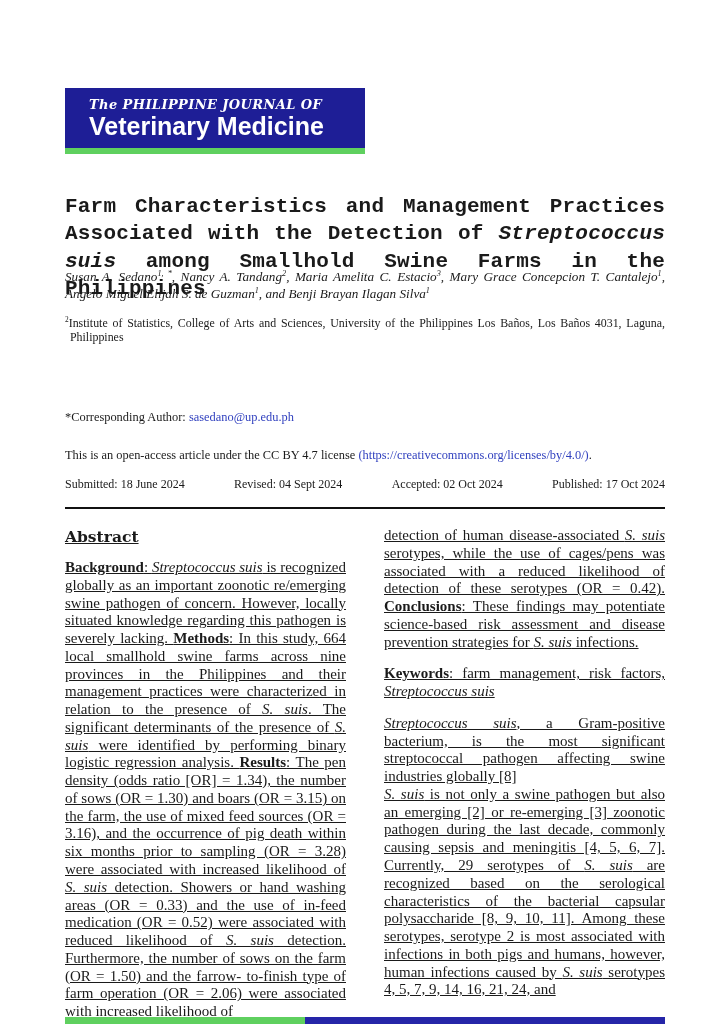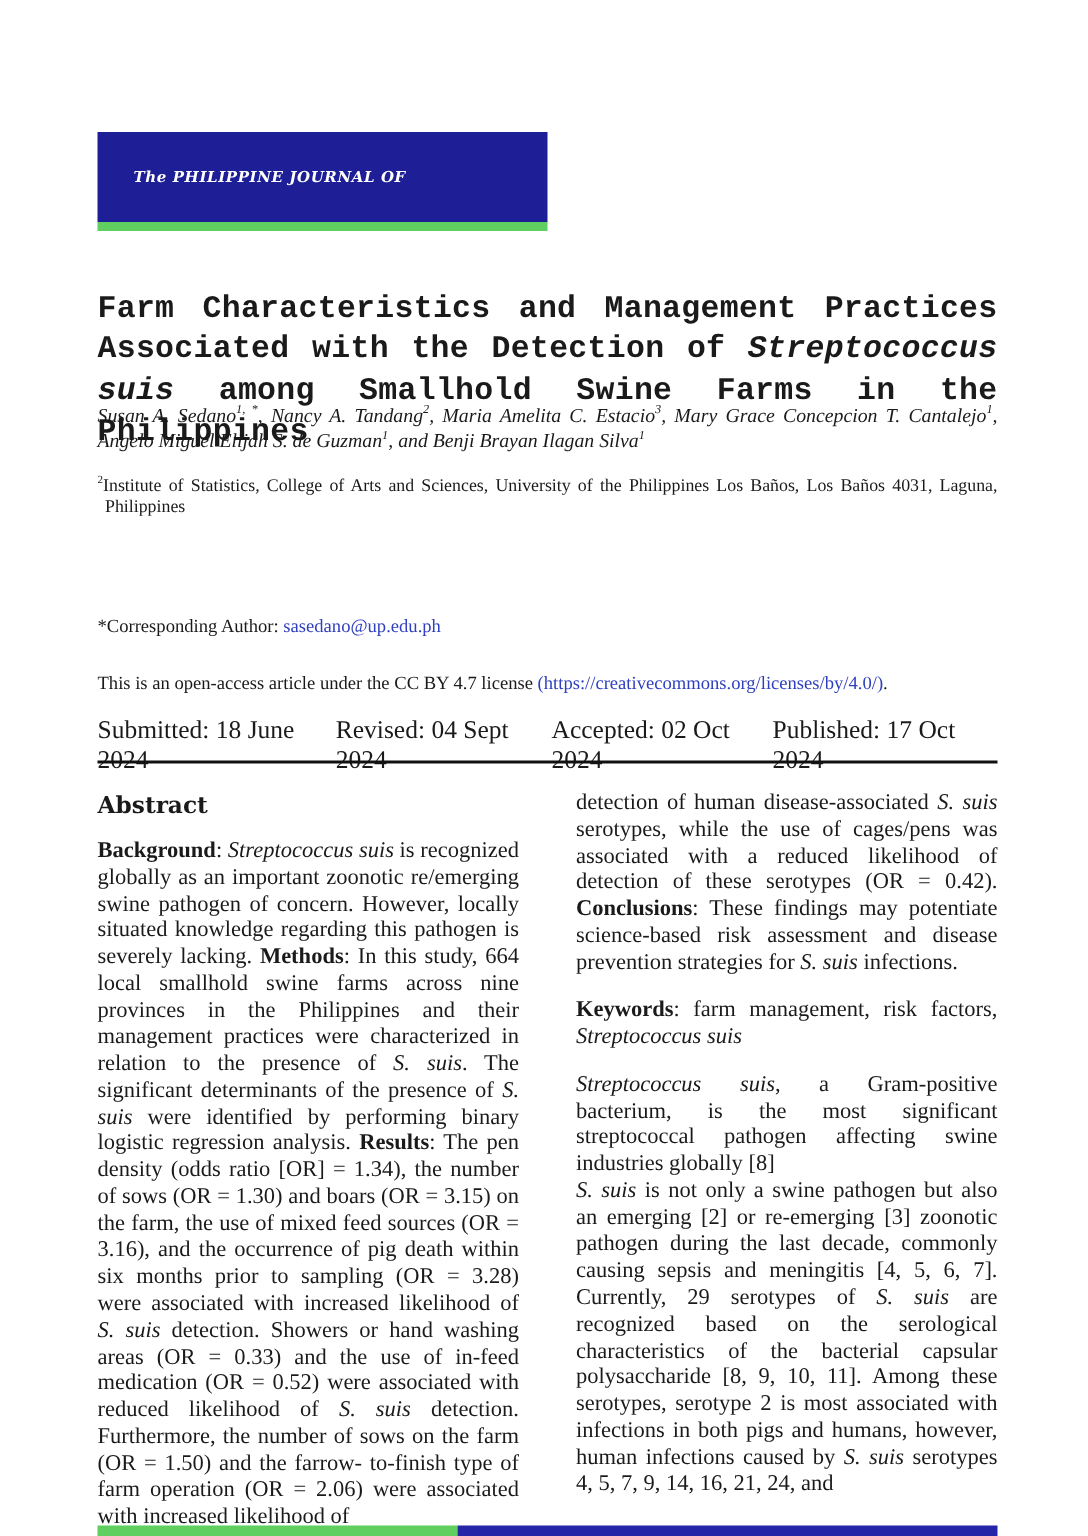--- a/index.html
+++ b/index.html
@@ -13,21 +13,21 @@
     left:65px;top:88px;width:300px;height:60px;
     padding:0;box-sizing:content-box;
   }
   .masthead-box{
     width:100%;height:100%;
     display:flex;flex-direction:column;justify-content:center;
     padding:2px 0 2px 24px;box-sizing:border-box;
   }
   .masthead-kicker{
     color:#ffffff;font-style:italic;font-weight:bold;
-    font-size:10px;letter-spacing:0.4px;
+    font-size:13px;letter-spacing:0.4px;
     font-family:"DejaVu Serif", serif;
   }
   .masthead-title{
     color:#ffffff;font-family:"Liberation Sans", sans-serif;
     font-weight:bold;font-size:25px;line-height:1.05;margin-top:1px;
   }
   .masthead-accent{height:6px;width:100%;}
   
   .article-title{
     left:65px;top:179px;width:600px;
@@ -40,28 +40,28 @@
     font-size:13.2px;font-style:italic;line-height:1.28;text-align:justify;
   }
   .affiliations{
     left:65px;top:317px;width:600px;
     font-size:11.9px;line-height:1.17;text-align:justify;
   }
   .affiliation{padding-left:5px;text-indent:-5px;}
   .corresponding{left:65px;top:410px;width:600px;font-size:12.4px;}
   .license-line{left:65px;top:448px;width:600px;font-size:12.4px;}
   .dates-row{
-    left:65px;top:477px;width:600px;font-size:17px;
+    left:65px;top:477px;width:600px;font-size:12px;
     display:flex;justify-content:space-between;align-items:center;
   }
   .rule{left:65px;top:507px;width:600px;border-top:2.5px solid #111;height:0;}
   
   .columns{
     left:65px;top:527px;width:600px;height:470px;
-    display:flex;gap:38px;
+    display:flex;gap:38px;text-decoration:underline;
   }
   .col{width:290px;flex:1 1 0;}
   .section-heading{
     font-size:15.5px;font-weight:bold;font-family:"DejaVu Serif", serif;
     margin:0 0 13px 0;
   }
   .body-text{
     font-size:15px;line-height:1.185;text-align:justify;margin:0;
   }
   .body-text + .body-text{margin-top:14px;}
@@ -78,20 +78,21 @@
   .footer-bar{left:65px;top:1017px;width:600px;height:7px;display:flex;}
   .footer-left{width:40%;height:100%;}
   .footer-right{width:60%;height:100%;}
 </style>
 </head>
 <body>
 
 <div class="abs masthead">
   <div class="masthead-box" style="background: rgb(30, 30, 150);">
     <div class="masthead-kicker">The PHILIPPINE JOURNAL OF</div>
+    <div class="masthead-title">Veterinary Medicine</div>
   </div>
   <div class="masthead-accent" style="background: rgb(95, 208, 95);"></div>
 </div>
 
 <h1 class="abs article-title"><span class="seg-plain">Farm Characteristics and Management Practices Associated with the Detection of </span><span class="seg-i">Streptococcus suis</span><span class="seg-plain"> among Smallhold Swine Farms in the Philippines</span></h1>
 
 <div class="abs authors"><span class="seg-plain">Susan A. Sedano</span><span class="seg-sup">1, *</span><span class="seg-plain">, Nancy A. Tandang</span><span class="seg-sup">2</span><span class="seg-plain">, Maria Amelita C. Estacio</span><span class="seg-sup">3</span><span class="seg-plain">, Mary Grace Concepcion T. Cantalejo</span><span class="seg-sup">1</span><span class="seg-plain">, Angelo Miguel Elijah S. de Guzman</span><span class="seg-sup">1</span><span class="seg-plain">, and Benji Brayan Ilagan Silva</span><span class="seg-sup">1</span></div>
 
 <div class="abs affiliations">
   <div class="affiliation"><span class="seg-sup">2</span><span class="seg-plain">Institute of Statistics, College of Arts and Sciences, University of the Philippines Los Baños, Los Baños 4031, Laguna, Philippines</span></div>

